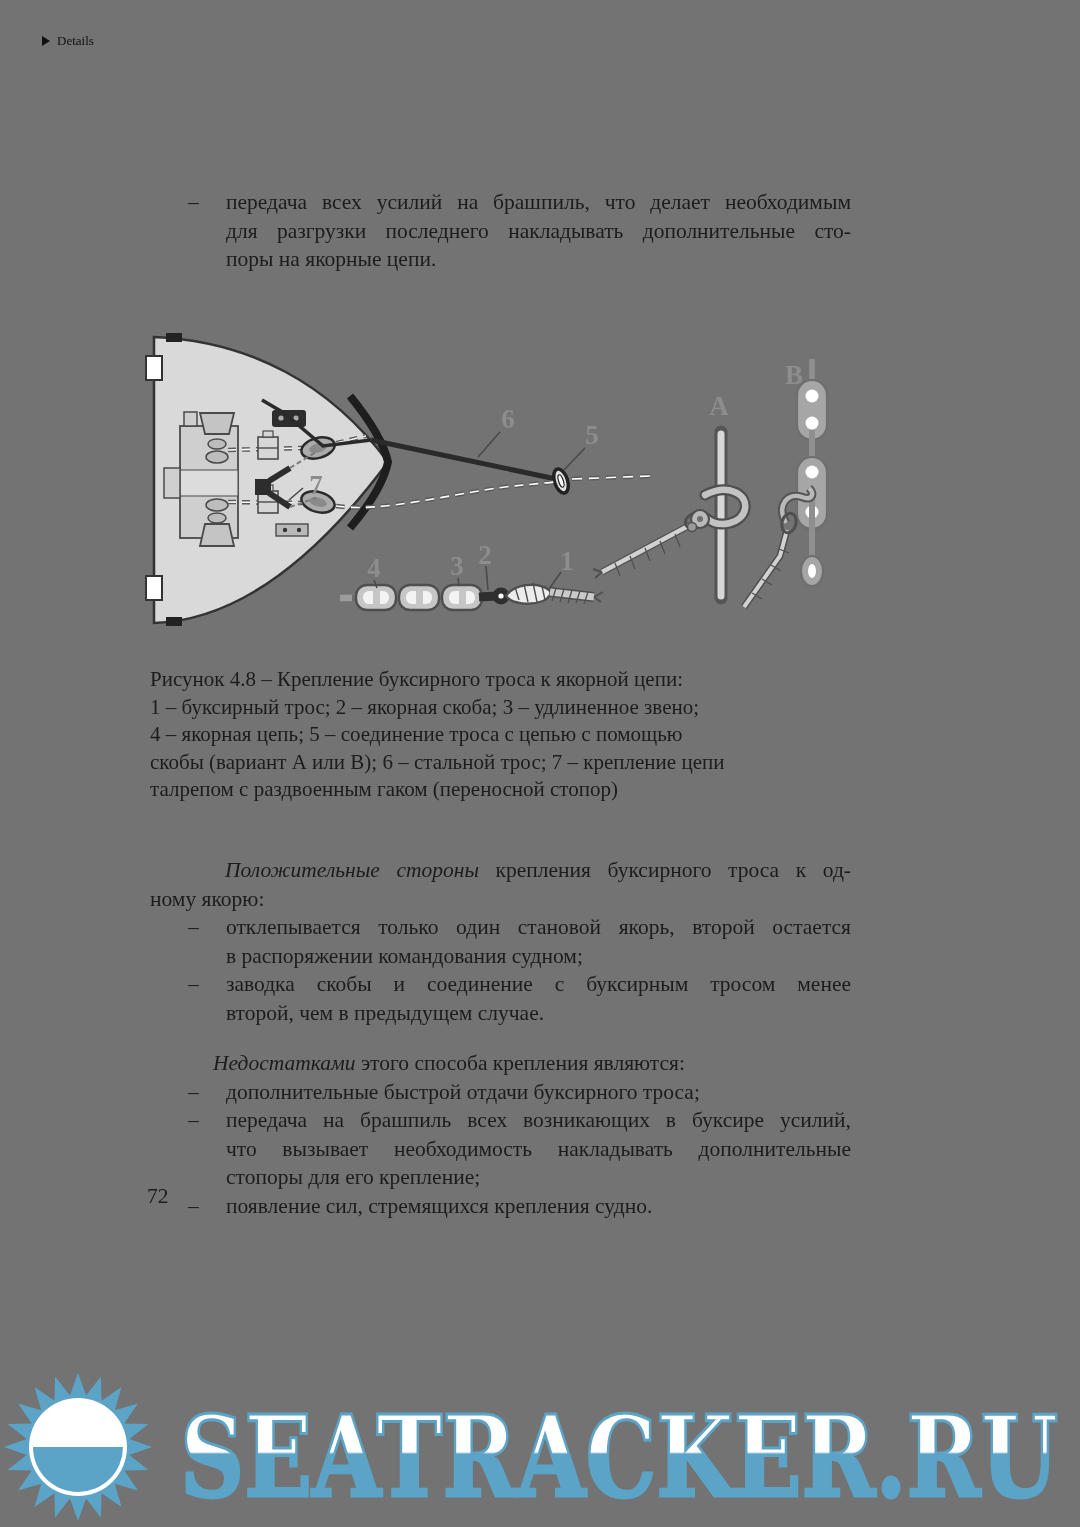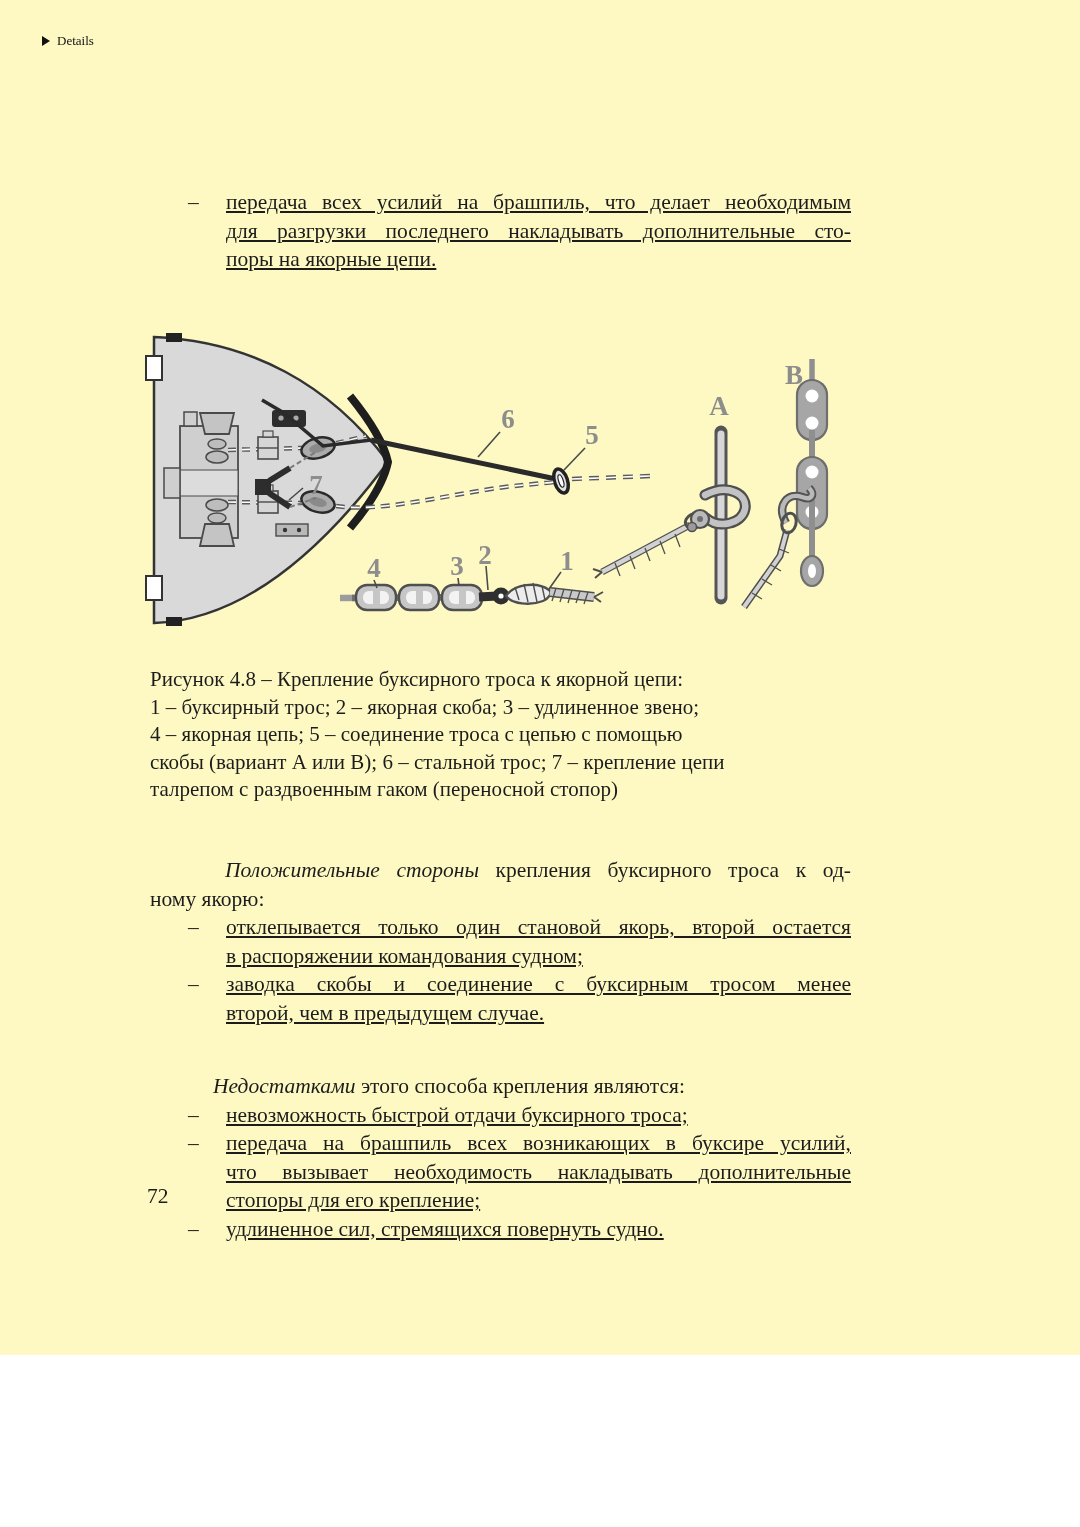--- a/index.html
+++ b/index.html
@@ -1,28 +1,28 @@
 <!DOCTYPE html>
 <html><head>
 <meta charset="utf-8">
 <style>
   html,body{margin:0;padding:0;background:#ffffff;}
-  .page{position:relative;width:1080px;height:1355px;background:#fef9c3;overflow:hidden;
+  .page{position:relative;width:1080px;height:1527px;background:#737373;overflow:hidden;
         font-family:"Liberation Serif",serif;color:#1c1c1c;}
   .abs{position:absolute;}
   .details-row{display:flex;align-items:center;gap:7px;font-size:13px;color:#111;}
   .tri{width:0;height:0;border-left:8px solid #111;border-top:5px solid transparent;border-bottom:5px solid transparent;}
   .body-text{font-size:21.5px;line-height:28.5px;}
   .col{width:701px;}
   .jl{text-align:justify;text-align-last:justify;}
   .item{display:flex;}
   .item .marker{flex:0 0 76px;padding-left:38px;box-sizing:border-box;}
-  .item .lines{flex:1 1 auto;min-width:0;text-decoration:underline;}
+  .item .lines{flex:1 1 auto;min-width:0;}
   .lead{ text-indent:75px;}
-  .lead2{text-indent:63px;margin-top:23px;}
+  .lead2{text-indent:63px;}
   .ital{font-style:italic;}
   .caption{width:700px;text-align:left;font-size:21px;line-height:27.6px;}
   .pagenum{font-size:21.5px;}
   svg text.flabel{font-family:"Liberation Serif",serif;font-weight:bold;fill:#8d8d8d;font-size:27px;text-anchor:middle;}
 </style>
 </head>
 <body>
 
 <div class="page">
 
@@ -239,35 +239,35 @@
     </div>
   </div>
 
   <div class="abs body-text col" style="left:150px;top:1049px;">
     <div class="lead2">
       <span class="ital">Недостатками</span><span> этого способа крепления являются:</span>
     </div>
     <div class="item">
       <div class="marker">–</div>
       <div class="lines">
-        <div>невозможность быстрой отдачи буксирного троса;</div>
+        <div>дополнительные быстрой отдачи буксирного троса;</div>
       </div>
     </div>
     <div class="item">
       <div class="marker">–</div>
       <div class="lines">
         <div class="jl">передача на брашпиль всех возникающих в буксире усилий,</div>
         <div class="jl">что вызывает необходимость накладывать дополнительные</div>
         <div>стопоры для его крепление;</div>
       </div>
     </div>
     <div class="item">
       <div class="marker">–</div>
       <div class="lines">
-        <div>удлиненное сил, стремящихся повернуть судно.</div>
+        <div>появление сил, стремящихся крепления судно.</div>
       </div>
     </div>
   </div>
 
   <div class="abs pagenum" style="left:147px;top:1184px;">72</div>
 
   <svg class="abs" style="left:0;top:1360px;" width="1080" height="167" viewBox="0 0 1080 167">
     <defs>
       <linearGradient id="wm-grad" gradientUnits="userSpaceOnUse" x1="0" y1="92" x2="0" y2="94">
         <stop offset="0" stop-color="#ffffff"></stop>

